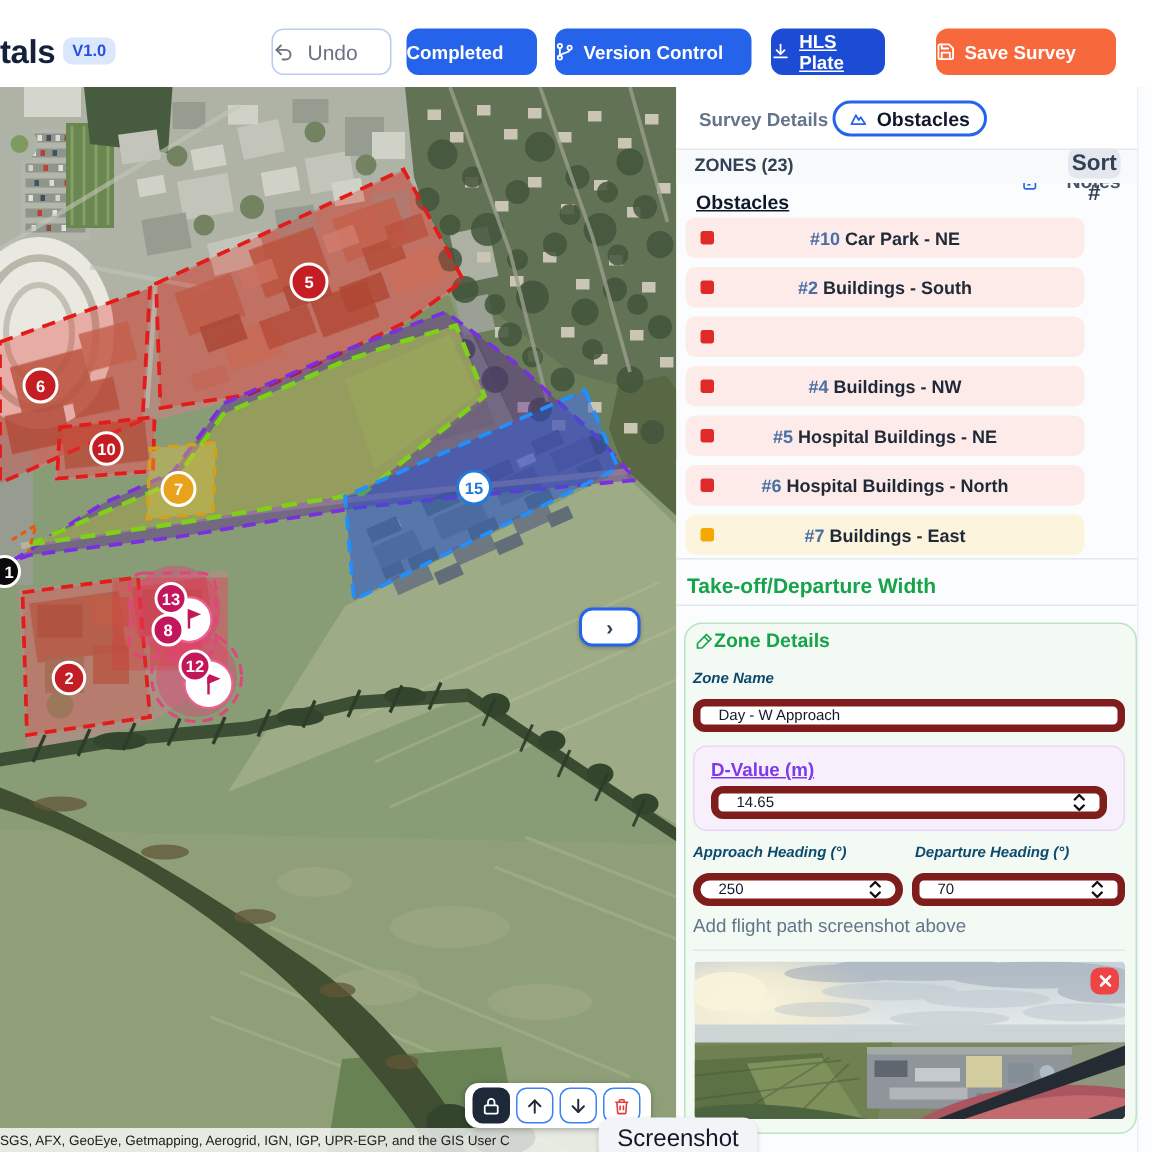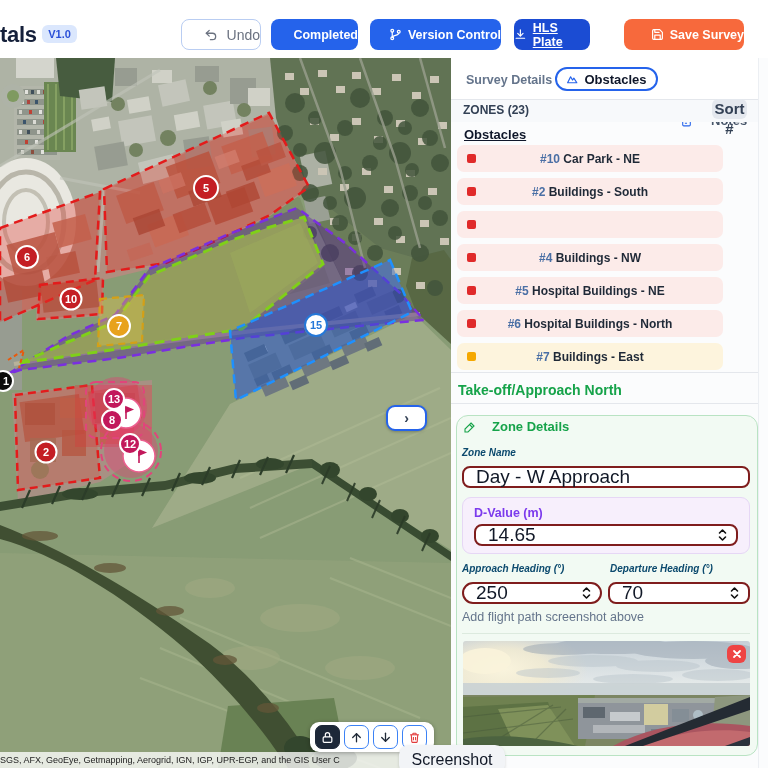--- a/index.html
+++ b/index.html
@@ -6,29 +6,29 @@
   html,body { width:768px; height:768px; overflow:hidden; background:#fff;
     font-family:"Liberation Sans", sans-serif; }
   #app { position:relative; width:768px; height:768px; overflow:hidden; }
   .abs { position:absolute; }
   
   #topbar { position:absolute; left:0; top:0; width:768px; height:58px; background:#fff; z-index:30; }
   #title { position:absolute; left:0px; top:22px; font-size:22px; font-weight:800; color:#15203a; letter-spacing:-0.3px;}
   #vbadge { position:absolute; left:42px; top:25px; width:35px; height:18px; background:#dbe7fd; border-radius:6px;
      color:#2b50d8; font-size:11px; font-weight:700; text-align:center; line-height:18px; }
   .tbtn { position:absolute; top:19px; height:31px; border-radius:8px; color:#fff; font-size:12.5px; font-weight:700;
-     display:flex; align-items:center; justify-content:flex-end; gap:6px; }
+     display:flex; align-items:center; justify-content:flex-start; gap:6px; }
   
   #panel { position:absolute; left:451px; top:58px; width:317px; height:710px; background:#fbfcfd; z-index:20;padding-left:12px; }
   .row { position:absolute; left:6px; width:266px; height:27px; border-radius:7px; background:#fcebe9;
      display:flex; align-items:center; }
   .row .sq { position:absolute; left:10px; width:9px; height:9px; border-radius:2px; background:#e02a2a; }
   .row .txt { width:100%; text-align:center; font-size:12px; font-weight:700; color:#1f2937; }
   .row .num { color:#4a6fa5; font-weight:600; }
-  .inp { position:absolute; background:#fff; border:2px solid #7f1d1d; border-radius:8px; font-size:19px;
+  .inp { position:absolute; background:#fff; border:5px solid #7f1d1d; border-radius:8px; font-size:10px;
      color:#111827; display:flex; align-items:center; padding-left:12px; }
   .lab { position:absolute; font-size:10px; font-weight:700; color:#0c4a6e;font-style:italic; }
   .stepper { position:absolute; right:8px; top:50%; transform:translateY(-50%); }
   
   #navbtn { position:absolute; left:386px; top:405px; width:41px; height:26px; background:#fff; border:2px solid #2563eb;
      border-radius:9px; z-index:15; display:flex; align-items:center; justify-content:center;
      font-size:14px; font-weight:700; color:#334155; box-shadow:0 1px 3px rgba(0,0,0,.25); }
   #toolbar { position:absolute; left:310px; top:722px; width:124px; height:30px; background:#fff; border-radius:9px;
      z-index:16; box-shadow:0 1px 4px rgba(0,0,0,.3); display:flex; align-items:center; gap:4px; padding:0 5px;}
   .tool { width:25px; height:24px; border-radius:7px; background:#fff; border:1.5px solid #3b82f6;
@@ -540,35 +540,35 @@
     <div class="row" style="top:252px;">
         <div class="sq"></div>
         <div class="txt"><span class="num">#6</span> Hospital Buildings - North</div>
       </div>
     <div class="row" style="top:285px; background:#fdf4dd;">
         <div class="sq" style="background:#f5a800;"></div>
         <div class="txt"><span class="num">#7</span> Buildings - East</div>
       </div>
 
     <div class="abs" style="left:0; top:314px; width:317px; height:1px; background:#e4e7ec;"></div>
-    <div class="abs" style="left:7px; top:324px; font-size:14px; font-weight:700; color:#16a34a;">Take-off/Approach North</div>
+    <div class="abs" style="left:7px; top:324px; font-size:14px; font-weight:700; color:#16a34a;">Take-off/Departure Width</div>
     <div class="abs" style="left:0; top:345px; width:317px; height:1px; background:#e4e7ec;"></div>
 
     <div class="abs" style="left:5px; top:357px; width:302px; height:341px; background:#f2faf3; border:1.5px solid #b9e3c3; border-radius:12px;"></div>
-    <div class="abs" style="left:13px; top:361px; display:flex; align-items:center; gap:16px;">
+    <div class="abs" style="left:13px; top:361px; display:flex; align-items:center; gap:0;">
       <svg width="12" height="12" viewBox="0 0 24 24" fill="none" stroke="#16a34a" stroke-width="2.2">
           <path d="m14 4 6 6L8 22H2v-6L14 4z"></path>
           <path d="m11 7 6 6"></path>
         </svg>
       <span style="font-size:13px; font-weight:700; color:#16a34a;">Zone Details</span>
     </div>
     <div class="lab" style="left:11px; top:389px;">Zone Name</div>
     <div class="inp" style="left:11px; top:408px; width:288px; height:22px;">Day - W Approach</div>
     <div class="abs" style="left:11px; top:439px; width:288px; height:57px; background:#f7effc; border:1px solid #e6d7f5; border-radius:9px;"></div>
-    <div class="abs" style="left:23px; top:448px; font-size:12.5px; font-weight:700; color:#7c3aed;">D-Value (m)</div>
+    <div class="abs" style="left:23px; top:448px; font-size:12.5px; font-weight:700; color:#7c3aed;text-decoration:underline;">D-Value (m)</div>
     <div class="inp" style="left:23px; top:466px; width:264px; height:22px;">14.65
       <svg class="stepper" width="11" height="14" viewBox="0 0 10 14" fill="none" stroke="#111" stroke-width="1.6" stroke-linecap="round" stroke-linejoin="round">
           <path d="M2 5 5 2l3 3"></path>
           <path d="M2 9l3 3 3-3"></path>
         </svg>
     </div>
     <div class="lab" style="left:11px; top:505px;">Approach Heading (°)</div>
     <div class="lab" style="left:159px; top:505px;">Departure Heading (°)</div>
     <div class="inp" style="left:11px; top:524px; width:140px; height:22px;border-radius:11px;">250
       <svg class="stepper" width="11" height="14" viewBox="0 0 10 14" fill="none" stroke="#111" stroke-width="1.6" stroke-linecap="round" stroke-linejoin="round">

